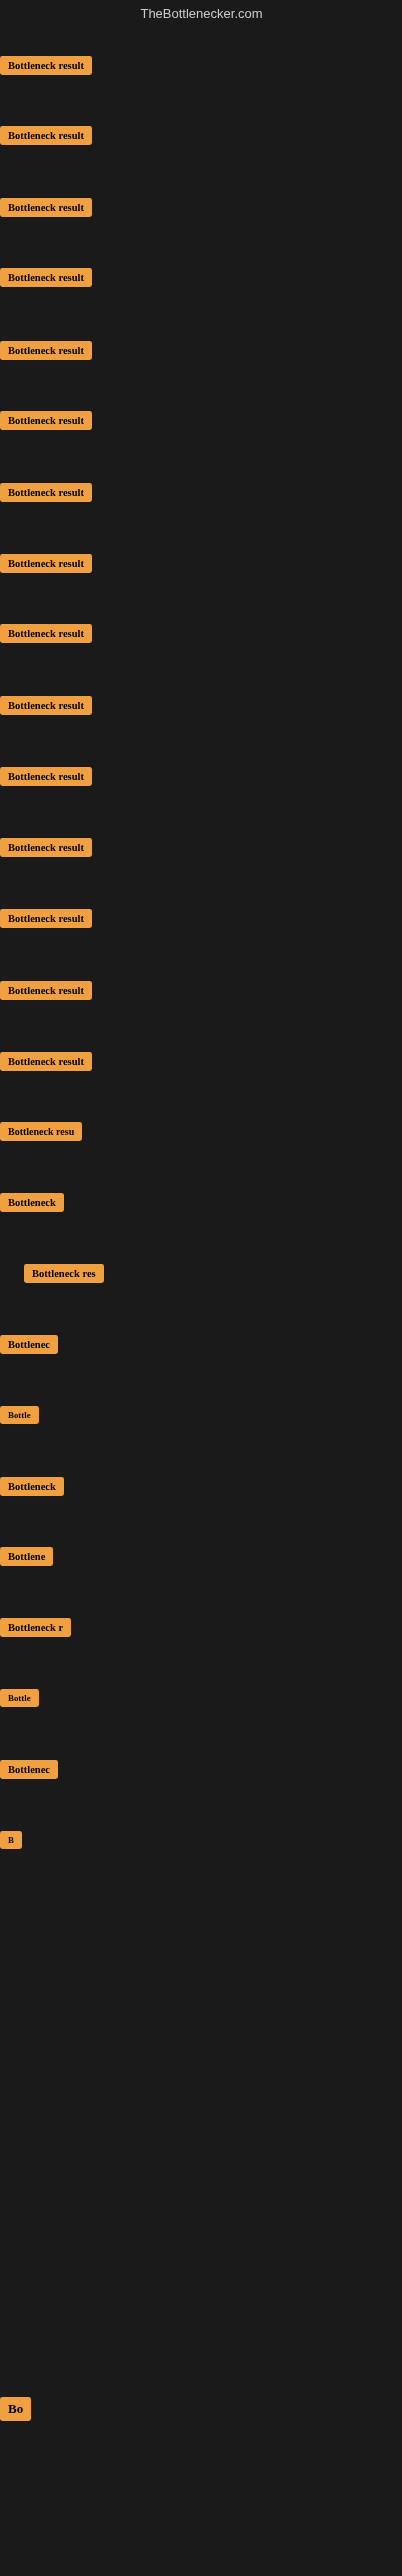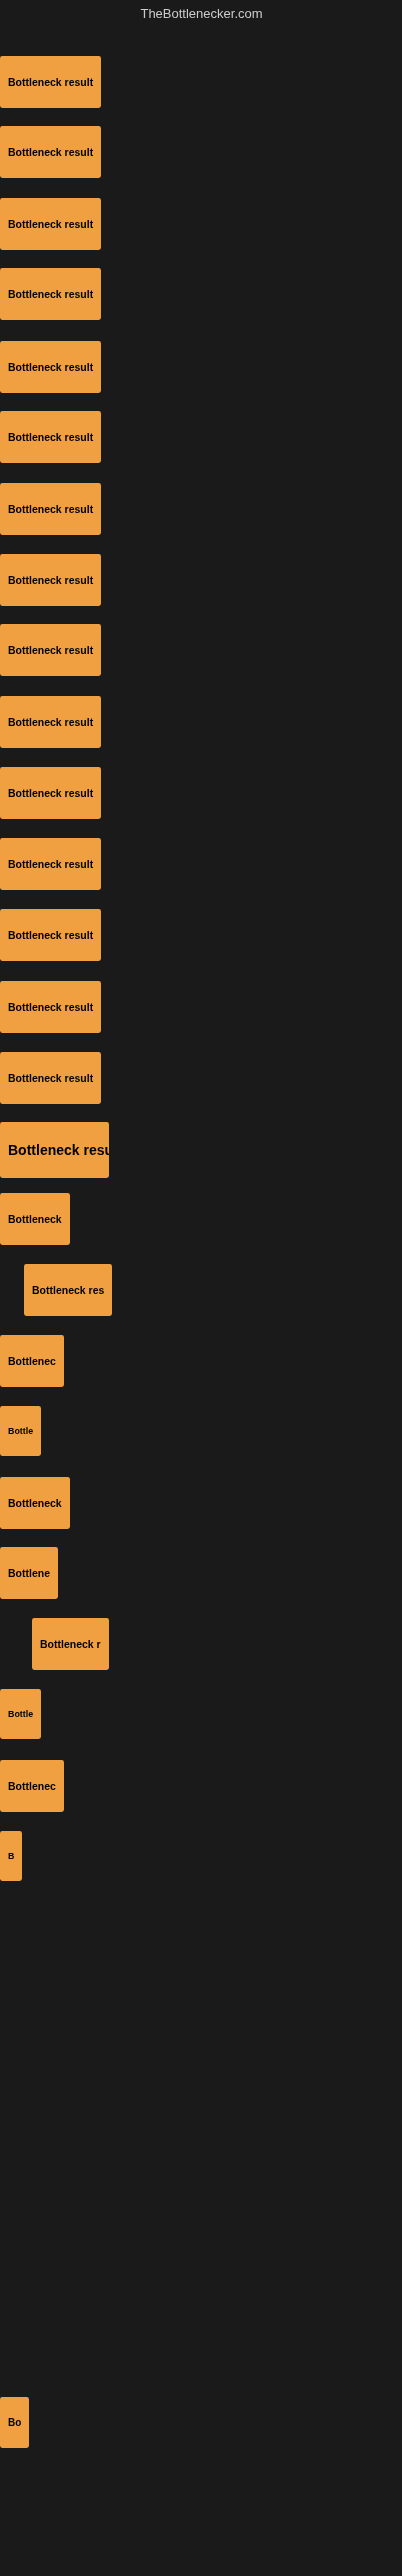--- a/index.html
+++ b/index.html
@@ -23,24 +23,25 @@
       padding: 6.4px 0 9.7px 0;
       font-weight: normal;
     }
 
     .bottleneck-badge {
       display: inline-block;
       background-color: #f0a040;
       color: #000000;
       font-size: 10.5px;
       font-weight: bold;
-      padding: 20px 8px;
+      padding: 4px 8px;
       border-radius: 2.4px;
       white-space: nowrap;
       overflow: hidden;
+      font-family: Liberation Serif, serif;
     }
   </style>
 </head>
 <body>
 
 <div class="site-title">TheBottlenecker.com</div>
 
 <div id="items-container" style="position: relative; width: 100%; height: 2544px;">
 <div style="position: absolute; top: 22px; left: 0px; padding: 3.2px 0px;"><span class="bottleneck-badge" style="max-width: 121px; font-size: 10.5px;">Bottleneck result</span></div>
     <div style="position: absolute; top: 92px; left: 0px; padding: 3.2px 0px;"><span class="bottleneck-badge" style="max-width: 121px; font-size: 10.5px;">Bottleneck result</span></div>
@@ -50,26 +51,26 @@
     <div style="position: absolute; top: 377px; left: 0px; padding: 3.2px 0px;"><span class="bottleneck-badge" style="max-width: 121px; font-size: 10.5px;">Bottleneck result</span></div>
     <div style="position: absolute; top: 449px; left: 0px; padding: 3.2px 0px;"><span class="bottleneck-badge" style="max-width: 121px; font-size: 10.5px;">Bottleneck result</span></div>
     <div style="position: absolute; top: 520px; left: 0px; padding: 3.2px 0px;"><span class="bottleneck-badge" style="max-width: 121px; font-size: 10.5px;">Bottleneck result</span></div>
     <div style="position: absolute; top: 590px; left: 0px; padding: 3.2px 0px;"><span class="bottleneck-badge" style="max-width: 121px; font-size: 10.5px;">Bottleneck result</span></div>
     <div style="position: absolute; top: 662px; left: 0px; padding: 3.2px 0px;"><span class="bottleneck-badge" style="max-width: 121px; font-size: 10.5px;">Bottleneck result</span></div>
     <div style="position: absolute; top: 733px; left: 0px; padding: 3.2px 0px;"><span class="bottleneck-badge" style="max-width: 121px; font-size: 10.5px;">Bottleneck result</span></div>
     <div style="position: absolute; top: 804px; left: 0px; padding: 3.2px 0px;"><span class="bottleneck-badge" style="max-width: 121px; font-size: 10.5px;">Bottleneck result</span></div>
     <div style="position: absolute; top: 875px; left: 0px; padding: 3.2px 0px;"><span class="bottleneck-badge" style="max-width: 121px; font-size: 10.5px;">Bottleneck result</span></div>
     <div style="position: absolute; top: 947px; left: 0px; padding: 3.2px 0px;"><span class="bottleneck-badge" style="max-width: 121px; font-size: 10.5px;">Bottleneck result</span></div>
     <div style="position: absolute; top: 1018px; left: 0px; padding: 3.2px 0px;"><span class="bottleneck-badge" style="max-width: 121px; font-size: 10.5px;">Bottleneck result</span></div>
-    <div style="position: absolute; top: 1088px; left: 0px; padding: 3.2px 0px;"><span class="bottleneck-badge" style="max-width: 109px; font-size: 14px; text-align: right;">Bottleneck resu</span></div>
+    <div style="position: absolute; top: 1088px; left: 0px; padding: 3.2px 0px;"><span class="bottleneck-badge" style="max-width: 109px; font-size: 10px; text-align: right;">Bottleneck resu</span></div>
     <div style="position: absolute; top: 1159px; left: 0px; padding: 3.2px 0px;"><span class="bottleneck-badge" style="max-width: 85px; font-size: 10.5px;">Bottleneck</span></div>
     <div style="position: absolute; top: 1230px; left: 0px; padding: 3.2px 0px; margin-left: 24px;"><span class="bottleneck-badge" style="max-width: 103px; font-size: 10.5px;">Bottleneck res</span></div>
     <div style="position: absolute; top: 1301px; left: 0px; padding: 3.2px 0px;"><span class="bottleneck-badge" style="max-width: 79px; font-size: 10.5px;">Bottlenec</span></div>
     <div style="position: absolute; top: 1372px; left: 0px; padding: 3.2px 0px;"><span class="bottleneck-badge" style="max-width: 60px; font-size: 8.9px;">Bottle</span></div>
     <div style="position: absolute; top: 1443px; left: 0px; padding: 3.2px 0px;"><span class="bottleneck-badge" style="max-width: 85px; font-size: 10.5px;">Bottleneck</span></div>
     <div style="position: absolute; top: 1513px; left: 0px; padding: 3.2px 0px;"><span class="bottleneck-badge" style="max-width: 71px; font-size: 10.5px; text-align: center;">Bottlene</span></div>
-    <div style="position: absolute; top: 1584px; left: 0px; padding: 3.2px 0px;"><span class="bottleneck-badge" style="max-width: 93px; font-size: 10.5px; margin-left: 32px;">Bottleneck r</span></div>
+    <div style="position: absolute; top: 1584px; left: 0px; padding: 3.2px 0px;"><span class="bottleneck-badge" style="max-width: 93px; font-size: 10.5px;">Bottleneck r</span></div>
     <div style="position: absolute; top: 1655px; left: 0px; padding: 3.2px 0px;"><span class="bottleneck-badge" style="max-width: 58px; font-size: 8.9px;">Bottle</span></div>
     <div style="position: absolute; top: 1726px; left: 0px; padding: 3.2px 0px;"><span class="bottleneck-badge" style="max-width: 79px; font-size: 10.5px;">Bottlenec</span></div>
     <div style="position: absolute; top: 1797px; left: 0px; padding: 3.2px 0px;"><span class="bottleneck-badge" style="max-width: 32px; font-size: 8.9px;">B</span></div>
-    <div style="position: absolute; top: 2363px; left: 0px; padding: 3.2px 0px;"><span class="bottleneck-badge" style="max-width: 35px; font-size: 10px;">Bo</span></div>
+    <div style="position: absolute; top: 2363px; left: 0px; padding: 3.2px 0px;"><span class="bottleneck-badge" style="max-width: 35px; font-size: 13px;">Bo</span></div>
   </div>
 
 
 </body></html>

